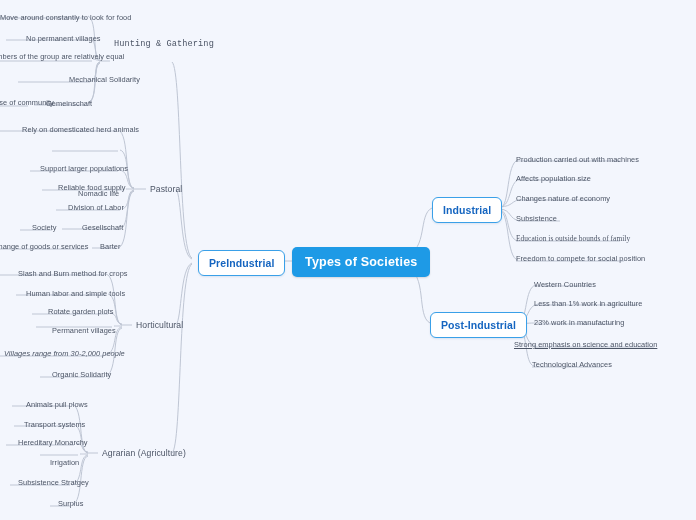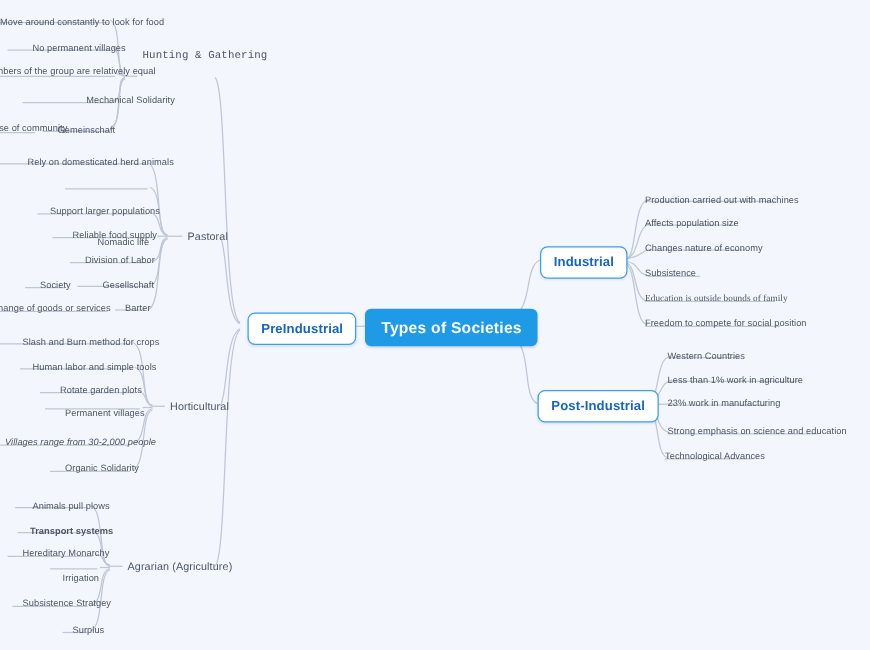--- a/index.html
+++ b/index.html
@@ -194,32 +194,32 @@
   <div class="node leaf" style="left:98px;top:241px;">Barter</div>
 
   <div class="node leaf" style="left:16px;top:268px;">Slash and Burn method for crops</div>
   <div class="node leaf" style="left:24px;top:288px;">Human labor and simple tools</div>
   <div class="node leaf" style="left:46px;top:306px;">Rotate garden plots</div>
   <div class="node leaf" style="left:50px;top:325px;">Permanent villages</div>
   <div class="node leaf" style="left:2px;top:348px;font-style:italic;">Villages range from 30-2,000 people</div>
   <div class="node leaf" style="left:50px;top:369px;">Organic Solidarity</div>
 
   <div class="node leaf" style="left:24px;top:399px;">Animals pull plows</div>
-  <div class="node leaf" style="left:22px;top:419px;font-weight:bold;">Transport systems</div>
+  <div class="node leaf" style="left:22px;top:419px;">Transport systems</div>
   <div class="node leaf" style="left:16px;top:437px;">Hereditary Monarchy</div>
   <div class="node leaf" style="left:48px;top:457px;">Irrigation</div>
   <div class="node leaf" style="left:16px;top:477px;">Subsistence Stratgey</div>
   <div class="node leaf" style="left:56px;top:498px;">Surplus</div>
 
   <div class="node leaf r" style="left:514px;top:154px;">Production carried out with machines</div>
   <div class="node leaf r" style="left:514px;top:173px;">Affects population size</div>
   <div class="node leaf r" style="left:514px;top:193px;">Changes nature of economy</div>
   <div class="node leaf r" style="left:514px;top:213px;">Subsistence</div>
   <div class="node leaf r" style="left:514px;top:233px;font-family:Liberation Serif, serif;">Education is outside bounds of family</div>
   <div class="node leaf r" style="left:514px;top:253px;">Freedom to compete for social position</div>
 
   <div class="node leaf r" style="left:532px;top:279px;">Western Countries</div>
   <div class="node leaf r" style="left:532px;top:298px;">Less than 1% work in agriculture</div>
   <div class="node leaf r" style="left:532px;top:317px;">23% work in manufacturing</div>
-  <div class="node leaf r" style="left:532px;top:339px;">Strong emphasis on science and education</div>
+  <div class="node leaf r" style="left:512px;top:339px;text-decoration:underline;">Strong emphasis on science and education</div>
   <div class="node leaf r" style="left:530px;top:359px;">Technological Advances</div>
 
 </div>
 
 </body></html>

